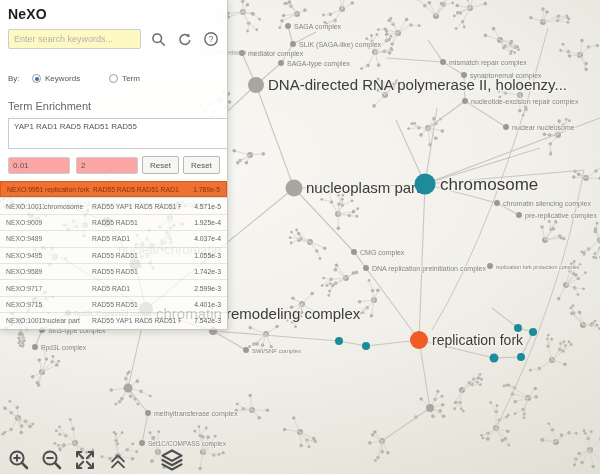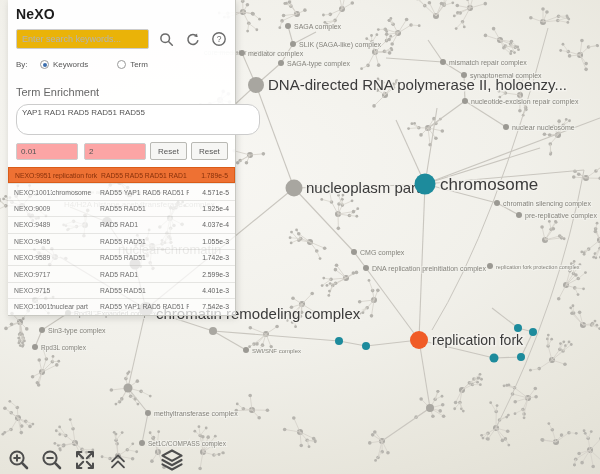--- a/index.html
+++ b/index.html
@@ -5,41 +5,41 @@
   * { box-sizing: border-box; margin: 0; padding: 0; }
   html,body { width:600px; height:474px; overflow:hidden; font-family:"Liberation Sans",sans-serif; }
   .canvas {
     position:relative; width:600px; height:474px;
     background: radial-gradient(ellipse 130% 95% at 32% 35%, #f8f7f3 0%, #f1f0ea 42%, #e7e5db 72%, #dcdacf 100%);
   }
   svg#graph { position:absolute; left:0; top:0; }
   svg text { font-family:"Liberation Sans",sans-serif; }
 
   
-  .panel { position:absolute; left:8px; top:0; width:228px; z-index:5;
+  .panel { position:absolute; left:0; top:0; width:228px; z-index:5;
            border-right:1px solid #c8c8c2; border-bottom:1px solid #c8c8c2;
            box-shadow:1px 2px 7px rgba(0,0,0,.14); }
   .panel-top { background:rgba(255,255,255,.92); padding:6px 8px 7px 8px; }
   .app-title { font-size:14px; font-weight:bold; color:#1c1c1c; letter-spacing:.2px; }
   .search-row { display:flex; align-items:center; margin-top:7px; }
   .search-input { width:140px; height:20px; border:1px solid #ccc; border-radius:2px;
-                  font-size:9px; padding:0 5px; color:#555; background:#eab308; }
+                  font-size:9px; padding:0 5px; color:#555; background:#fef9c3; }
   .search-input::placeholder { color:#b3b3b3; }
   .icon-btn { width:18px; height:18px; display:flex; align-items:center; justify-content:center;
               margin-left:9px; cursor:pointer; }
-  .radio-row { display:flex; align-items:center; margin-top:11px; font-size:8px; color:#555; }
+  .radio-row { display:flex; align-items:center; margin-top:25px; font-size:8px; color:#555; }
   .by-label { width:17px; }
   .radio-item { display:flex; align-items:center; margin-left:7px; margin-right:22px; cursor:pointer;text-align:right; }
   .radio-dot { width:9px; height:9px; border:1px solid #9a9a9a; border-radius:50%;
                background:#fff; margin-right:4px; position:relative; }
   .radio-dot.checked::after { content:""; position:absolute; left:1.5px; top:1.5px;
                width:4px; height:4px; border-radius:50%; background:#3d6fae; }
   .te-heading { margin-top:17px; font-size:11px; color:#666; }
-  .te-query { display:block; width:244px; height:31px; margin-top:6px; border:1px solid #ccc;
-              border-radius:12px; resize:none; font-family:"Liberation Sans",sans-serif;
+  .te-query { display:block; width:220px; height:31px; margin-top:6px; border:1px solid #ccc;
+              border-radius:0; resize:none; font-family:"Liberation Sans",sans-serif;
               font-size:8px; color:#555; padding:3px 5px; background:#fff; }
   .controls { display:flex; align-items:center; margin-top:7px; }
   .num-input { width:62px; height:17px; border:1px solid #ccc; border-radius:2px;
                font-size:8px; color:#555; padding:0 4px; background:#fca5a5; }
   .num-input + .num-input { margin-left:6px; }
   .ctl-spacer { flex:1; }
   .btn { height:18px; font-size:8px; color:#555; background:#f6f6f4; border:1px solid #b9b9b4;
          border-radius:2px; padding:0 7px; margin-left:4px; cursor:pointer;
          font-family:"Liberation Sans",sans-serif; }
   

